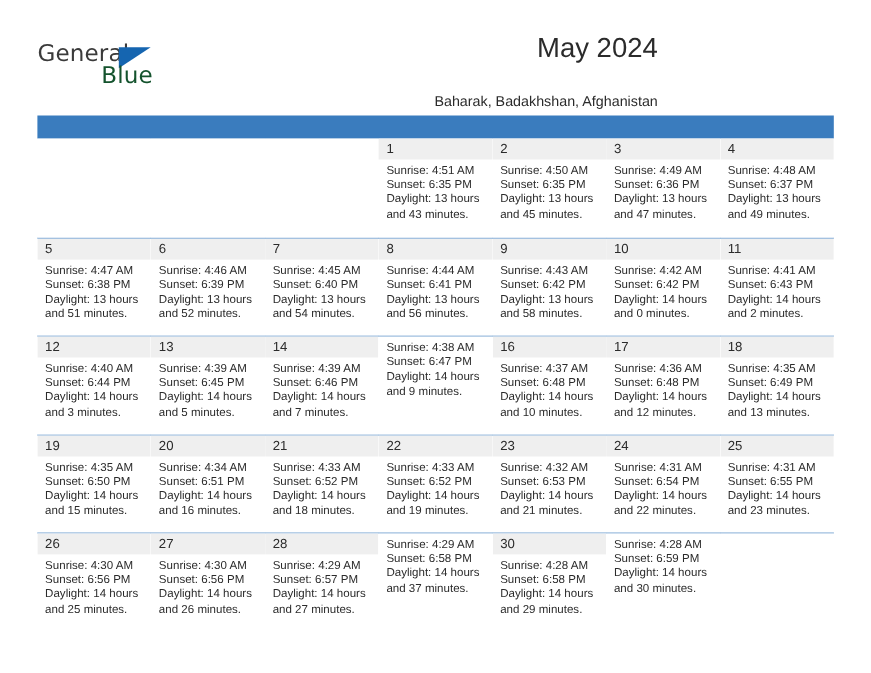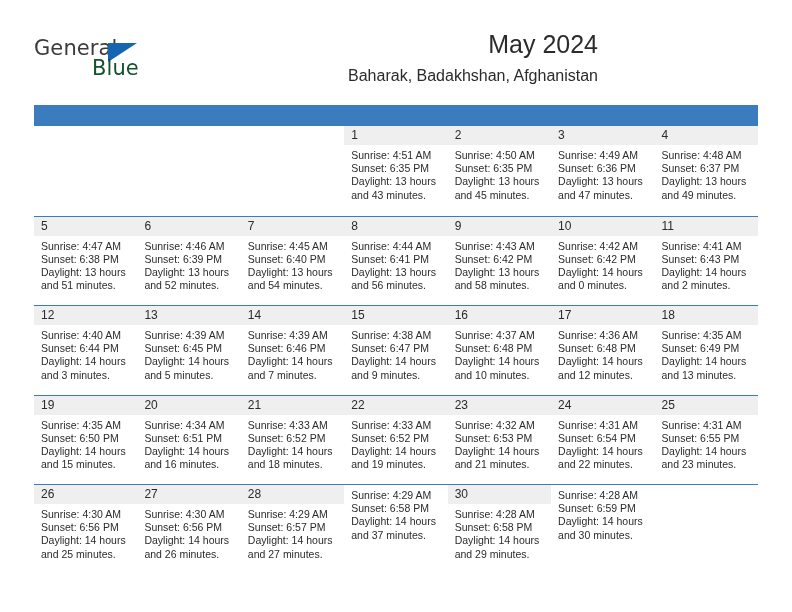--- a/index.html
+++ b/index.html
@@ -70,24 +70,24 @@
     text-align: right;
   }
   .cal-title {
     font-size: 25px;
     color: #2b2b2b;
     line-height: 32px;
     font-weight: normal;
     white-space: nowrap;
   }
   .cal-subtitle {
-    font-size: 16px;
+    font-size: 13px;
     color: #2b2b2b;
     line-height: 20px;
-    margin-top: 6px;
+    margin-top: 22px;
     white-space: nowrap;
   }
 
   
   .calendar {
     position: absolute;
     left: 34px;
     top: 105px;
     width: 724px;
   }
@@ -345,23 +345,20 @@
               <div class="date-num">14</div>
             </div>
             <div class="cell-body">
               <div class="info-line">Sunrise: 4:39 AM</div>
               <div class="info-line">Sunset: 6:46 PM</div>
               <div class="info-line">Daylight: 14 hours</div>
               <div class="info-line">and 7 minutes.</div>
             </div>
           </div>
           <div class="cell filled">
-            <div class="date-band">
-              <div class="date-num">15</div>
-            </div>
             <div class="cell-body">
               <div class="info-line">Sunrise: 4:38 AM</div>
               <div class="info-line">Sunset: 6:47 PM</div>
               <div class="info-line">Daylight: 14 hours</div>
               <div class="info-line">and 9 minutes.</div>
             </div>
           </div>
           <div class="cell filled">
             <div class="date-band">
               <div class="date-num">16</div>

